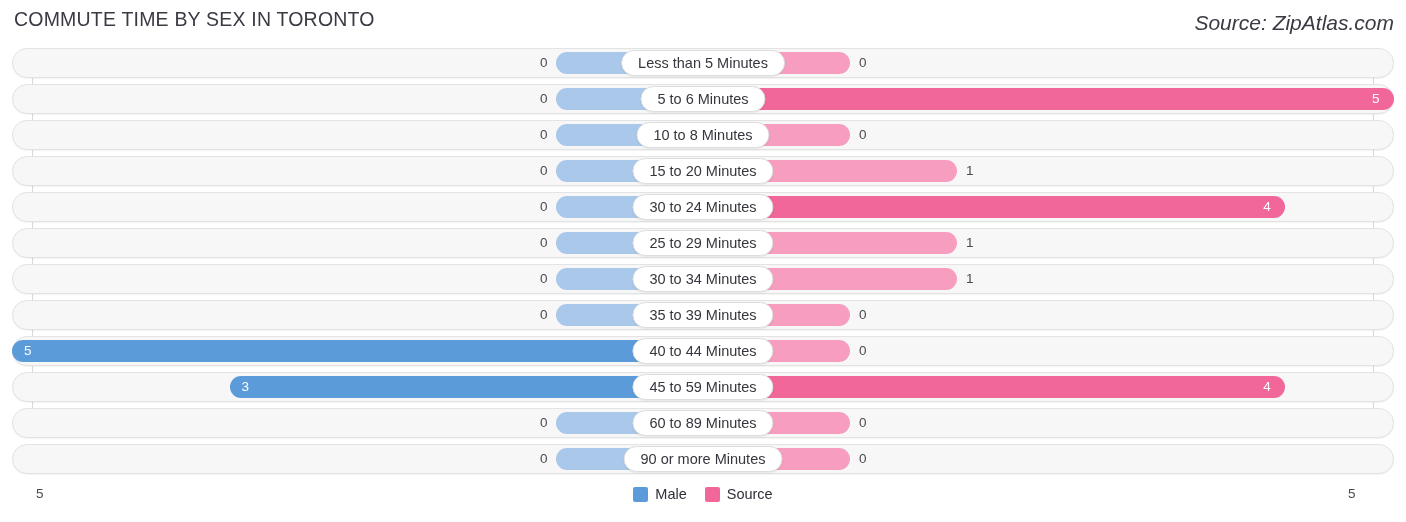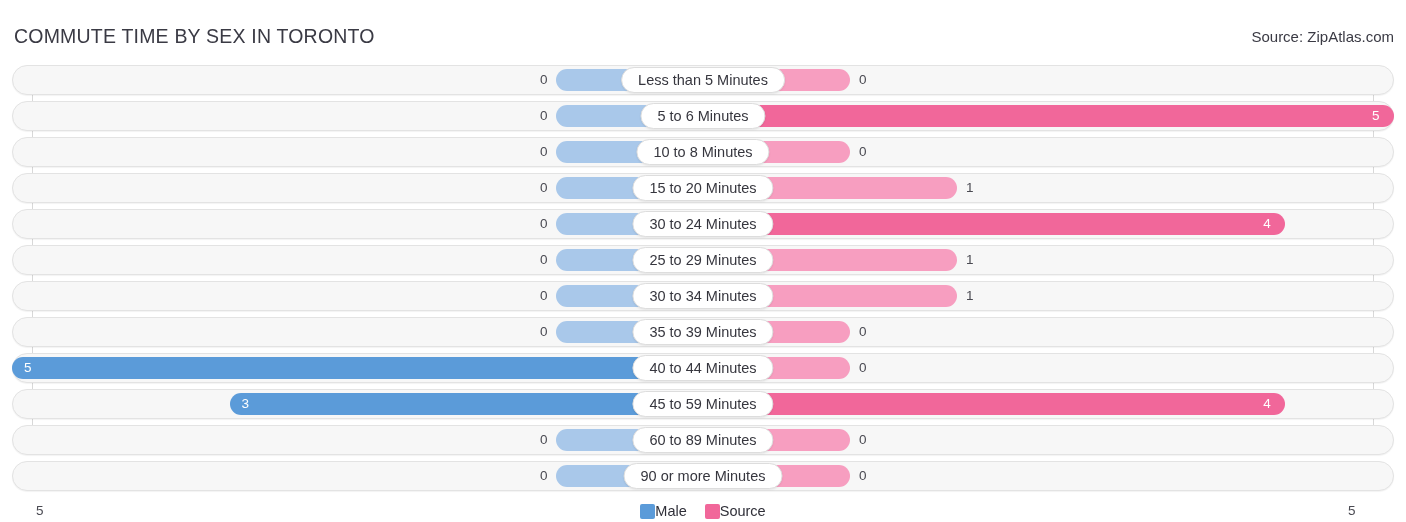--- a/index.html
+++ b/index.html
@@ -3,31 +3,31 @@
 <meta charset="utf-8">
 <style>
   * { box-sizing: border-box; }
   html, body {
     margin: 0; padding: 0;
     width: 1406px; height: 522px;
     background: #ffffff;
     font-family: "Liberation Sans", sans-serif;
     overflow: hidden;
   }
-  #chart-root { position: relative; width: 1406px; height: 425px; background: #fff; margin-top: 17px; }
+  #chart-root { position: relative; width: 1406px; height: 425px; background: #fff; }
 
   
   .page-title {
     position: absolute; left: 14px; top: 8px;
     font-size: 19.5px; color: #3a3a44; letter-spacing: .2px;
     font-weight: 400; white-space: nowrap;
   }
   .source-note {
     position: absolute; right: 12px; top: 11px;
-    font-size: 15px; color: #3a3a44; white-space: nowrap;
+    font-size: 21px; font-style: italic; color: #3a3a44; white-space: nowrap;
   }
 
   
   .plot {
     position: absolute; left: 0; top: 48px;
     width: 1406px; height: 434px;
   }
   .gridline {
     position: absolute; top: 0; bottom: 48px;
     width: 1px; background: #d8d8d8;
@@ -83,21 +83,21 @@
     font-size: 13.5px; color: #4a4a52;
   }
   .axis-label.left  { left: 36px; }
   .axis-label.right { left: 1348px; }
 
   .legend {
     position: absolute; top: 486px; left: 0; width: 1406px;
     display: flex; justify-content: center; align-items: center; gap: 18px;
     font-size: 14.5px; color: #2f2f38;
   }
-  .legend-item { display: flex; align-items: center; gap: 0; }
+  .legend-item { display: flex; align-items: center; gap: 7px; }
   .swatch { width: 15px; height: 15px; border-radius: 2px; display: inline-block; }
 </style>
 </head>
 <body>
 
 <div id="chart-root">
 
   <div class="page-title">COMMUTE TIME BY SEX IN TORONTO</div>
   <div class="source-note">Source: ZipAtlas.com</div>
 

